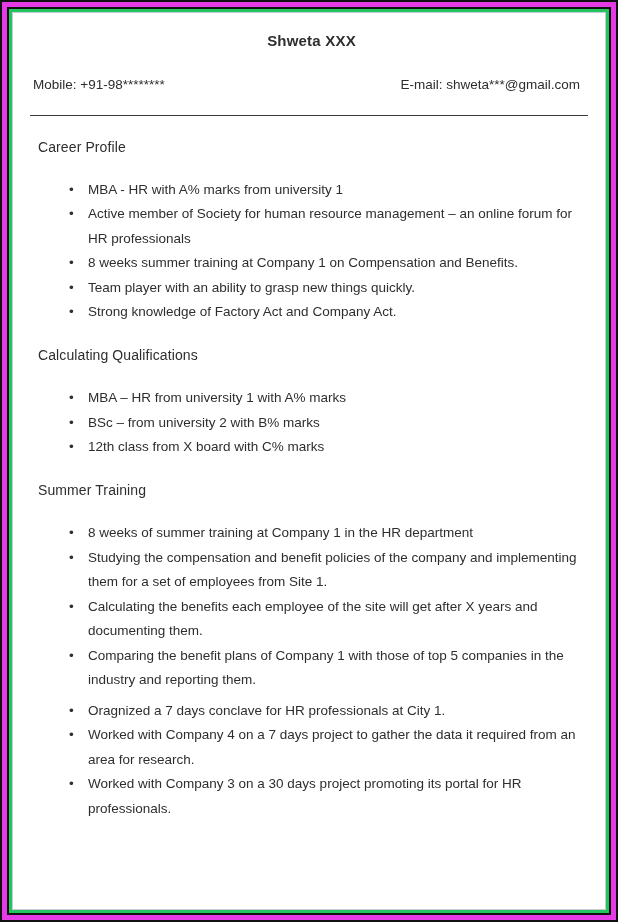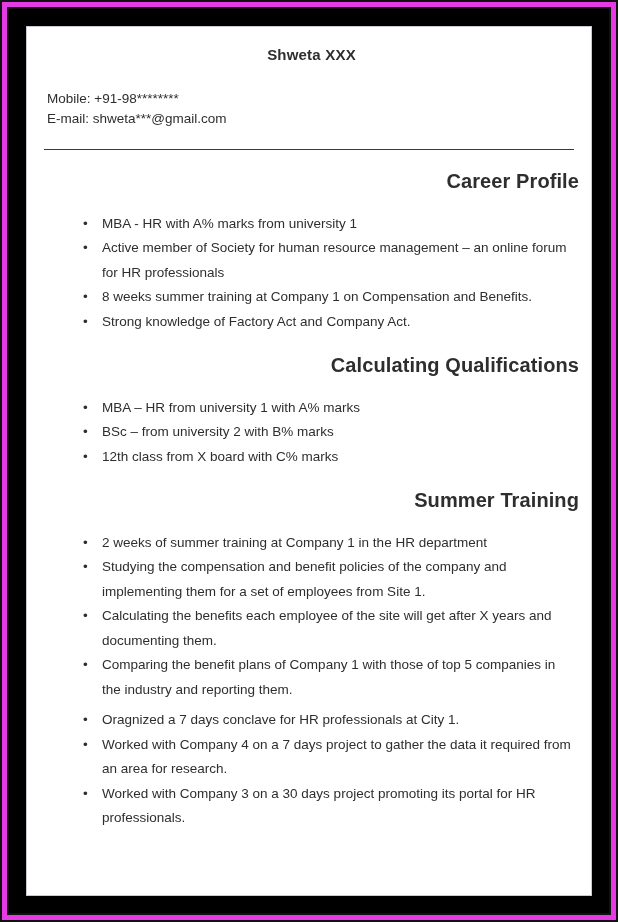--- a/index.html
+++ b/index.html
@@ -19,22 +19,22 @@
     width: 618px; height: 922px;
     border: 2px solid var(--frame-black);
   }
   .frame-magenta {
     width: 100%; height: 100%;
     border: 5px solid var(--magenta);
   }
   .frame-inner-black {
     width: 100%; height: 100%;
     border: 2px solid var(--frame-black);
-    padding: 17px;
-    background: #000000;
+    padding: 3px;
+    background: #22c55e;
   }
   .frame-gray {
     width: 100%; height: 100%;
     border: 1px solid var(--inner-line);
     overflow: hidden;
     background: #ffffff;
   }
   .content {
     padding: 0 12px 0 17px;
     font-size: 13.5px;
@@ -47,36 +47,34 @@
     font-size: 15px;
     line-height: 22px;
     letter-spacing: 0.2px;
   }
   .contact-row {
     display: flex;
     justify-content: space-between;
     align-items: baseline;
     margin: 23px 13px 0 3px;
     line-height: 20px;
-    flex-direction: column;
   }
   .email-link { color: var(--text); cursor: pointer; }
   .contact-divider {
     border: none;
     border-top: 1px solid #3a3a3a;
     margin: 20px 5px 0 0;
     height: 0;
   }
   .section h2 {
-    font-size: 20px;
-    font-weight: bold;
+    font-size: 14px;
+    font-weight: normal;
     line-height: 24.5px;
     margin: 18.5px 0 18.5px 8px;
     letter-spacing: 0.1px;
-    text-align: right;
   }
   .section:first-of-type h2 { margin-top: 9px; }
   .section ul {
     list-style: none;
     margin: 6px;
     padding: 0;
   }
   .section li {
     position: relative;
     padding-left: 52px;
@@ -112,37 +110,38 @@
           </div>
 
           <hr class="contact-divider">
 
           <div class="section">
             <h2>Career Profile</h2>
             <ul>
                 <li>MBA - HR with A% marks from university 1</li>
                 <li>Active member of Society for human resource management – an online forum for HR professionals</li>
                 <li>8 weeks summer training at Company 1 on Compensation and Benefits.</li>
+                <li>Team player with an ability to grasp new things quickly.</li>
                 <li>Strong knowledge of Factory Act and Company Act.</li>
               </ul>
           </div>
 
           <div class="section">
             <h2>Calculating Qualifications</h2>
             <ul>
                 <li>MBA – HR from university 1 with A% marks</li>
                 <li>BSc – from university 2 with B% marks</li>
                 <li>12th class from X board with C% marks</li>
               </ul>
           </div>
 
           <div class="section">
             <h2>Summer Training</h2>
             <ul>
-                <li>2 weeks of summer training at Company 1 in the HR department</li>
+                <li>8 weeks of summer training at Company 1 in the HR department</li>
                 <li>Studying the compensation and benefit policies of the company and implementing them for a set of employees from Site 1.</li>
                 <li>Calculating the benefits each employee of the site will get after X years and documenting them.</li>
                 <li>Comparing the benefit plans of Company 1 with those of top 5 companies in the industry and reporting them.</li>
               </ul>
           </div>
 
           <div class="section">
             <ul>
                 <li>Oragnized a 7 days conclave for HR professionals at City 1.</li>
                 <li>Worked with Company 4 on a 7 days project to gather the data it required from an area for research.</li>

